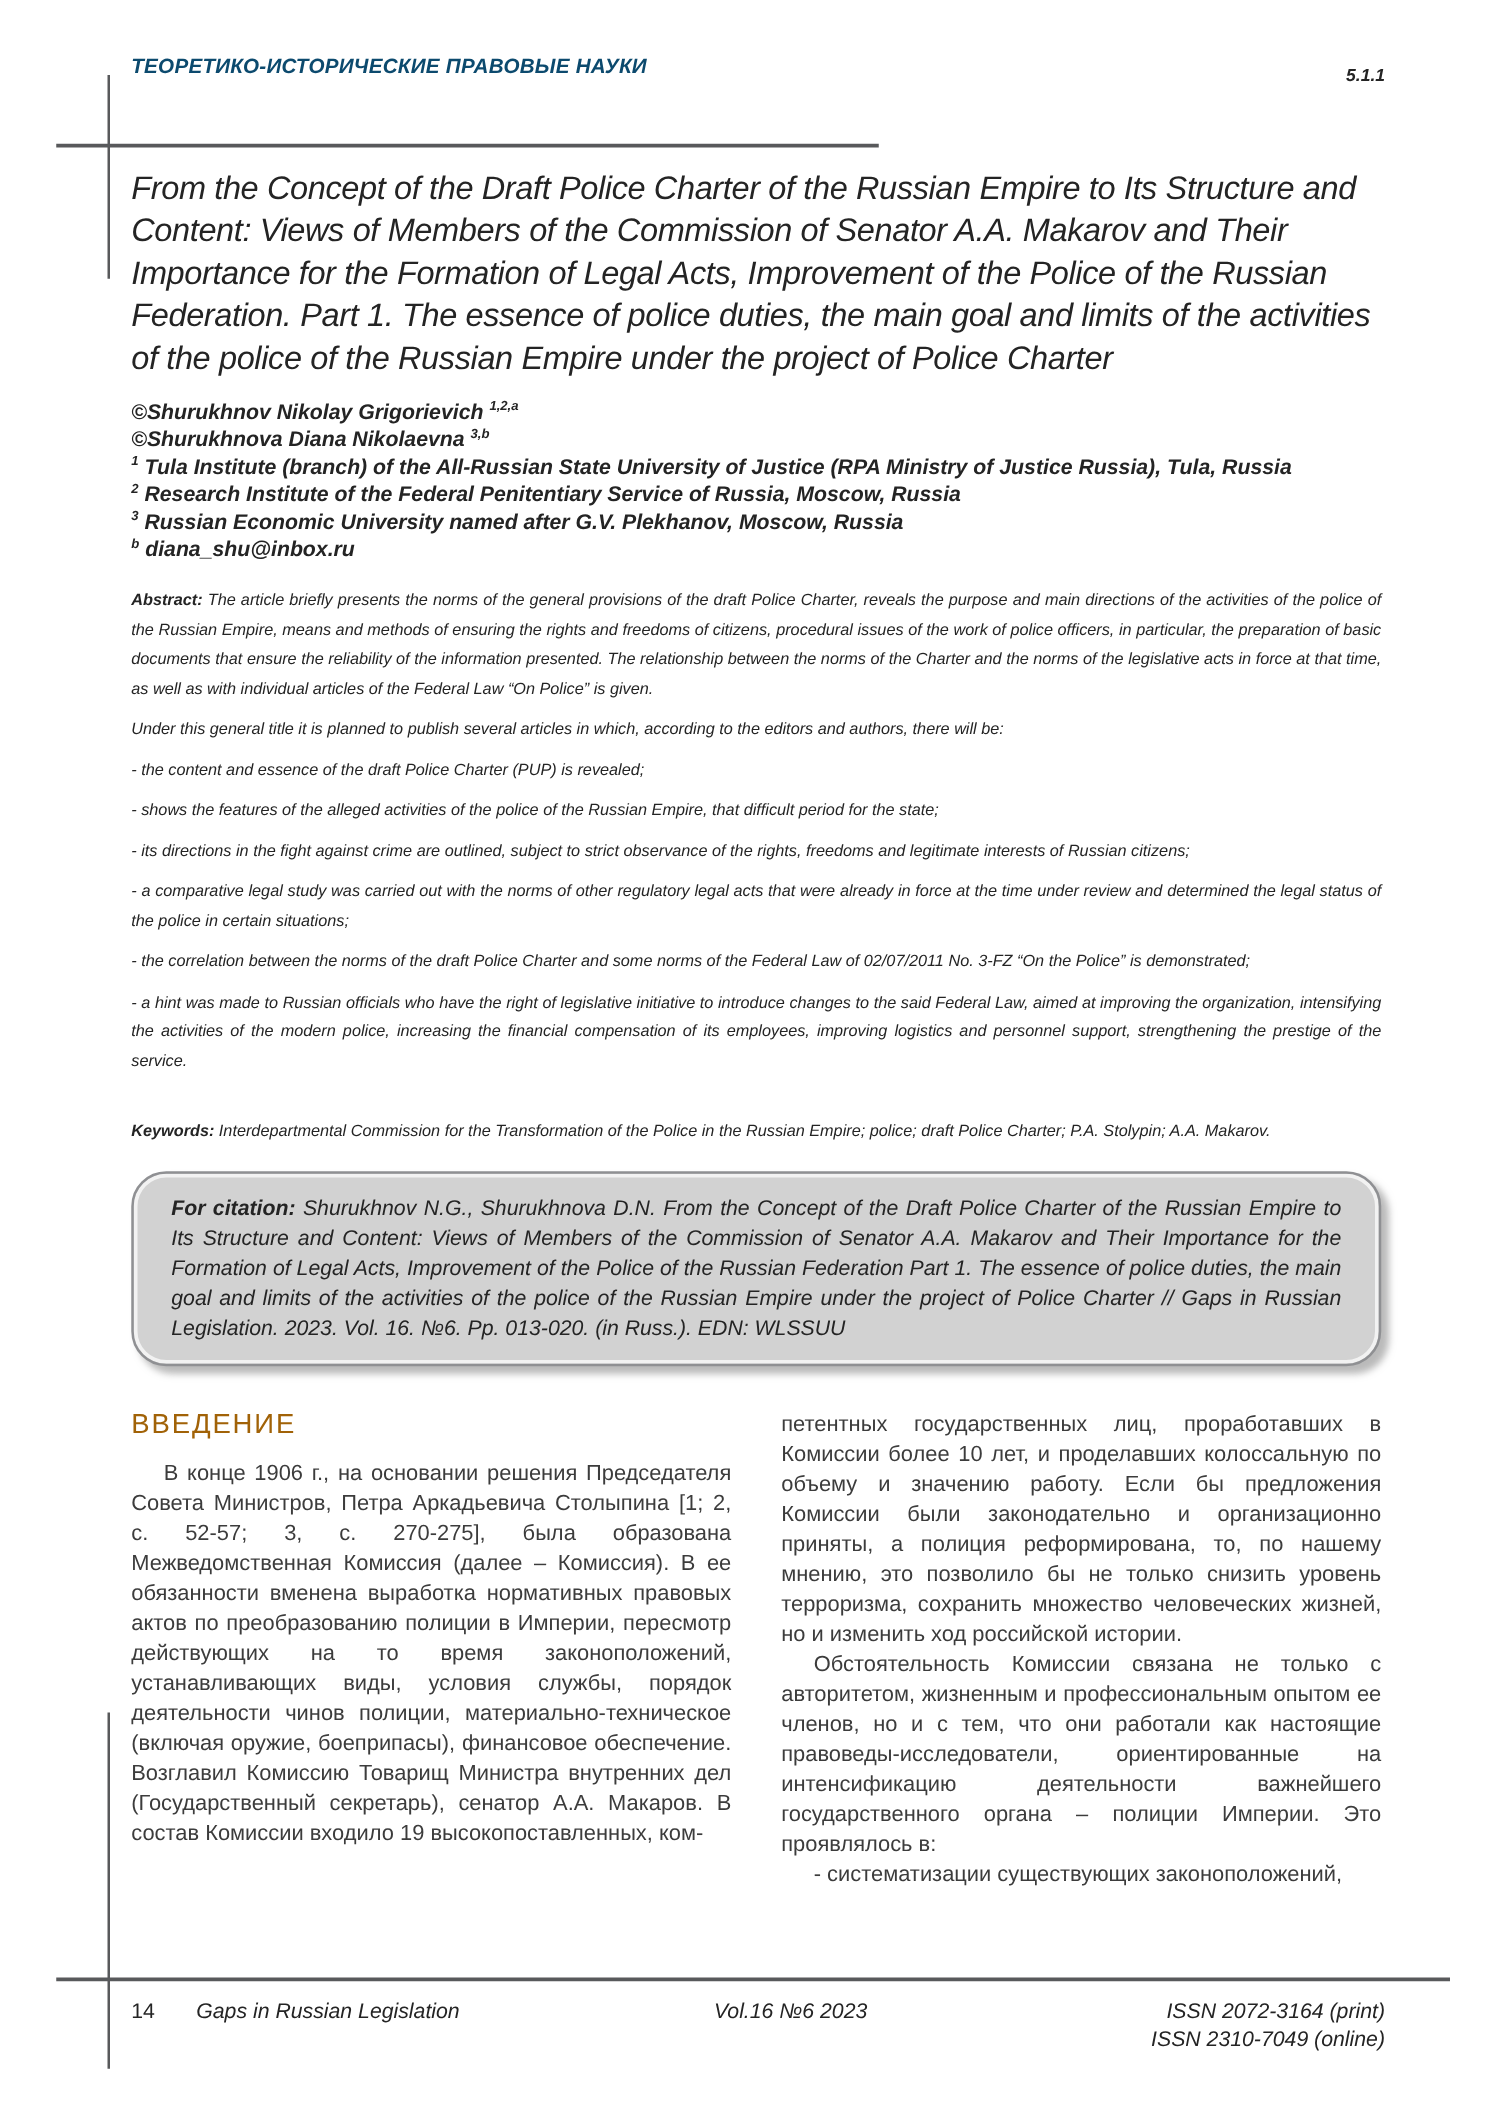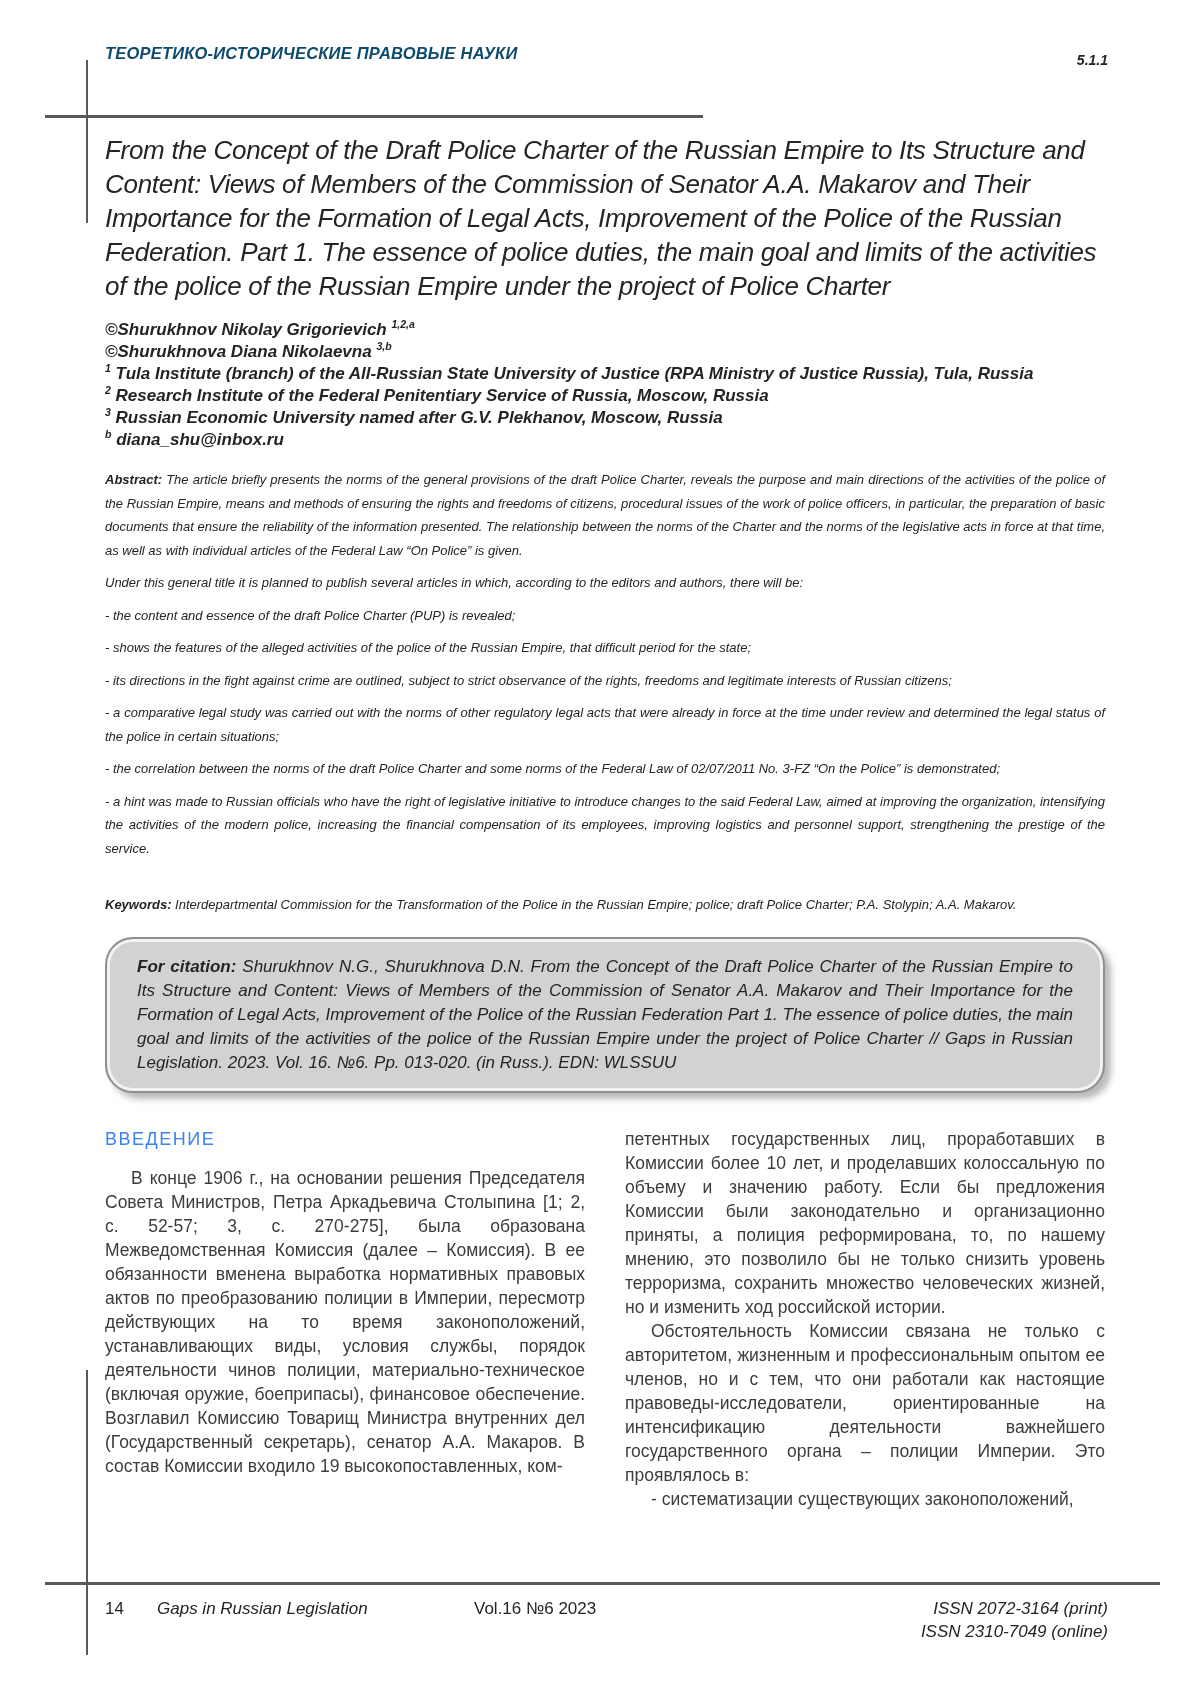--- a/index.html
+++ b/index.html
@@ -35,30 +35,30 @@
   
   .cite-box{
     margin-top:20px;background:#d2d2d2;border:2px solid #8f9093;border-radius:28px;
     box-shadow:inset 0 0 0 3px #f2f2f2, 6px 6px 6px rgba(130,130,130,.55);
     padding:16px 30px;font-style:italic;font-size:17px;line-height:24px;text-align:justify;
   }
 
   
   .columns{margin-top:34px;display:flex;gap:40px;color:#3c3c3c;}
   .col{flex:1;font-size:17.5px;line-height:24px;text-align:justify;}
-  .intro-heading{font-size:18px;font-weight:normal;letter-spacing:1.5px;margin:0 0 15px 0;color:#3b82f6;}
+  .intro-heading{font-size:22px;font-weight:normal;letter-spacing:1.5px;margin:0 0 15px 0;color:#a16207;}
   .col p{margin:0;}
   .indent{text-indent:26px;}
 
   
   .footer{position:absolute;left:105px;top:1597px;width:1003px;display:flex;
           font-size:17px;line-height:23px;align-items:flex-start;}
   .footer .pageno{font-style:normal;width:52px;}
   .footer .journal{font-style:italic;flex:1;}
-  .footer .vol{flex:1;}
+  .footer .vol{font-style:italic;flex:1;text-align:center;}
   .footer .issn{font-style:italic;flex:1;text-align:right;}
 </style>
 </head>
 <body>
 
 <div class="page">
 
   <div class="v-rule top"></div>
   <div class="v-rule bottom"></div>
   <div class="h-rule header"></div>

